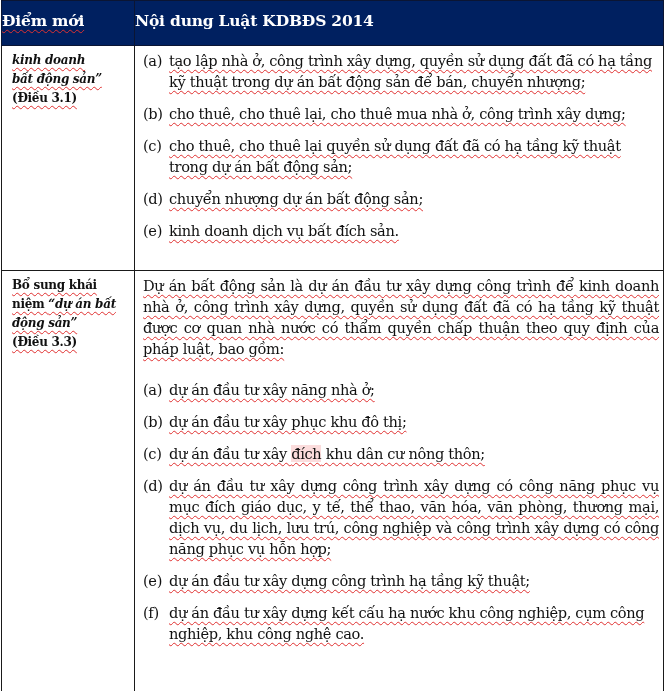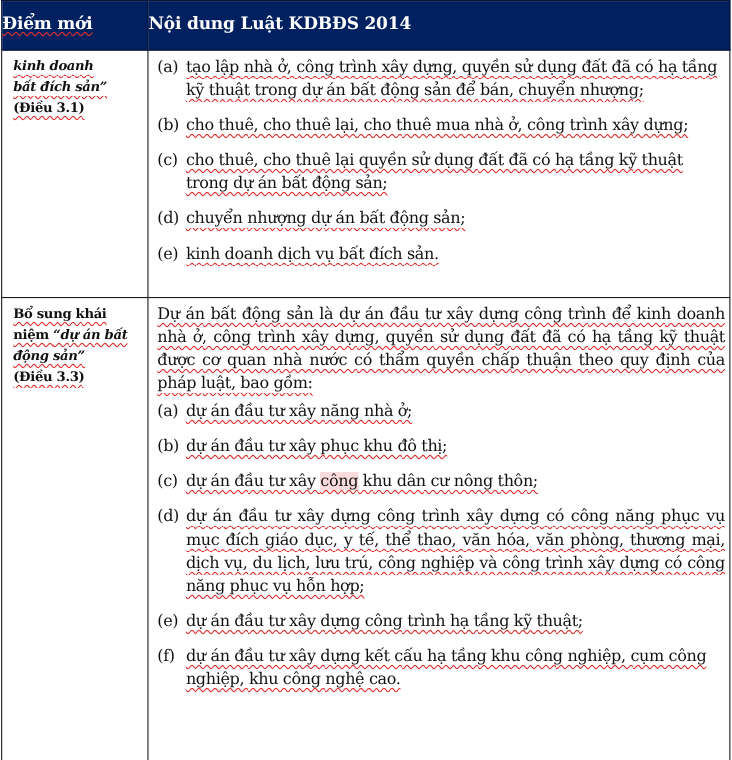--- a/index.html
+++ b/index.html
@@ -70,21 +70,21 @@
     .item .lbl {
       flex: 0 0 26px;
       white-space: nowrap;
     }
     .item .txt {
       flex: 1 1 auto;
     }
     .item.justify .txt { text-align: justify; }
     .intro {
       text-align: justify;
-      margin-bottom: 4px;
+      margin-bottom: 20px;
     }
     .hl {
       background: #fbdcdc;
     }
     .row1 td { height: 219px; }
     .row2 td { height: 428px; }
   </style>
 </head>
 <body>
 
@@ -96,21 +96,21 @@
   <thead>
     <tr>
       <th><span class="sq">Điểm mới</span></th>
       <th><span>Nội dung Luật KDBĐS 2014</span></th>
     </tr>
   </thead>
   <tbody>
     <tr class="row1">
       <td class="left-cell">
         <div class="it sq">kinh doanh</div>
-        <div class="it sq">bất đích sản”</div>
+        <div class="it sq">bất động sản”</div>
         <div class="sq">(Điều 3.1)</div>
       </td>
       <td class="right-cell">
         <div class="item">
           <span class="lbl">(a)</span>
           <span class="txt sq">tạo lập nhà ở, công trình xây dựng, quyền sử dụng đất đã có hạ tầng kỹ thuật trong dự án bất động sản để bán, chuyển nhượng;</span>
         </div>
         <div class="item">
           <span class="lbl">(b)</span>
           <span class="txt sq">cho thuê, cho thuê lại, cho thuê mua nhà ở, công trình xây dựng;</span>
@@ -139,30 +139,30 @@
         <div class="item">
           <span class="lbl">(a)</span>
           <span class="txt sq">dự án đầu tư xây năng nhà ở;</span>
         </div>
         <div class="item">
           <span class="lbl">(b)</span>
           <span class="txt sq">dự án đầu tư xây phục khu đô thị;</span>
         </div>
         <div class="item">
           <span class="lbl">(c)</span>
-          <span class="txt"><span class="sq">dự án đầu tư xây </span><span class="sq hl">công</span><span class="sq"> khu dân cư nông thôn;</span></span>
+          <span class="txt"><span class="sq">dự án đầu tư xây </span><span class="sq hl">đích</span><span class="sq"> khu dân cư nông thôn;</span></span>
         </div>
         <div class="item justify">
           <span class="lbl">(d)</span>
           <span class="txt sq">dự án đầu tư xây dựng công trình xây dựng có công năng phục vụ mục đích giáo dục, y tế, thể thao, văn hóa, văn phòng, thương mại, dịch vụ, du lịch, lưu trú, công nghiệp và công trình xây dựng có công năng phục vụ hỗn hợp;</span>
         </div>
         <div class="item">
           <span class="lbl">(e)</span>
           <span class="txt sq">dự án đầu tư xây dựng công trình hạ tầng kỹ thuật;</span>
         </div>
         <div class="item">
           <span class="lbl">(f)</span>
-          <span class="txt sq">dự án đầu tư xây dựng kết cấu hạ tầng khu công nghiệp, cụm công nghiệp, khu công nghệ cao.</span>
+          <span class="txt sq">dự án đầu tư xây dựng kết cấu hạ nước khu công nghiệp, cụm công nghiệp, khu công nghệ cao.</span>
         </div>
       </td>
     </tr>
   </tbody>
 </table>
 
 </body></html>

